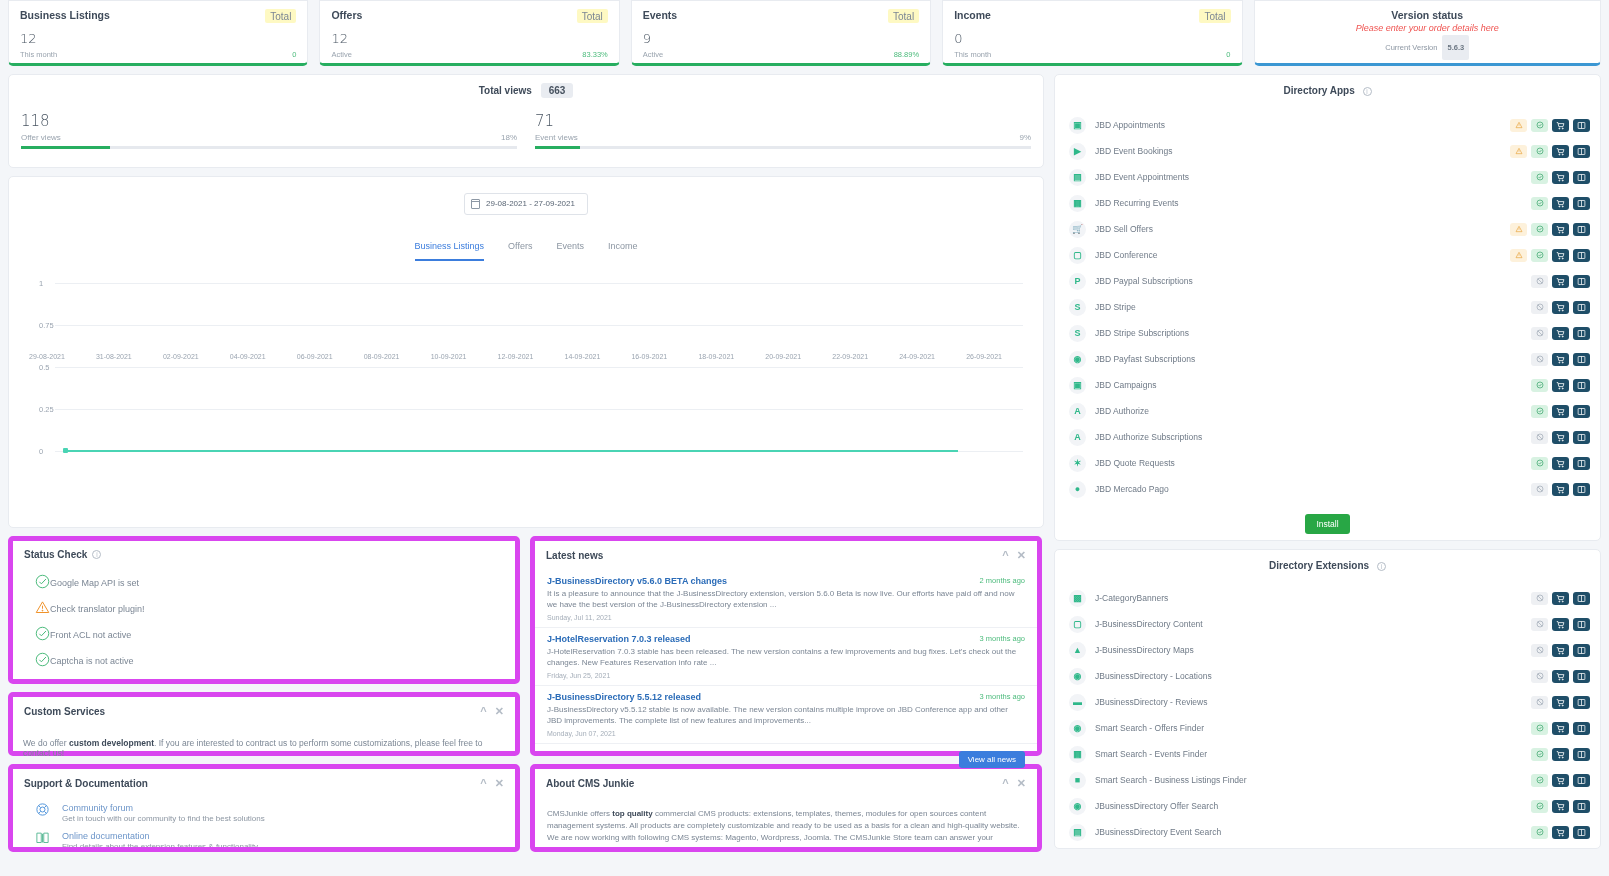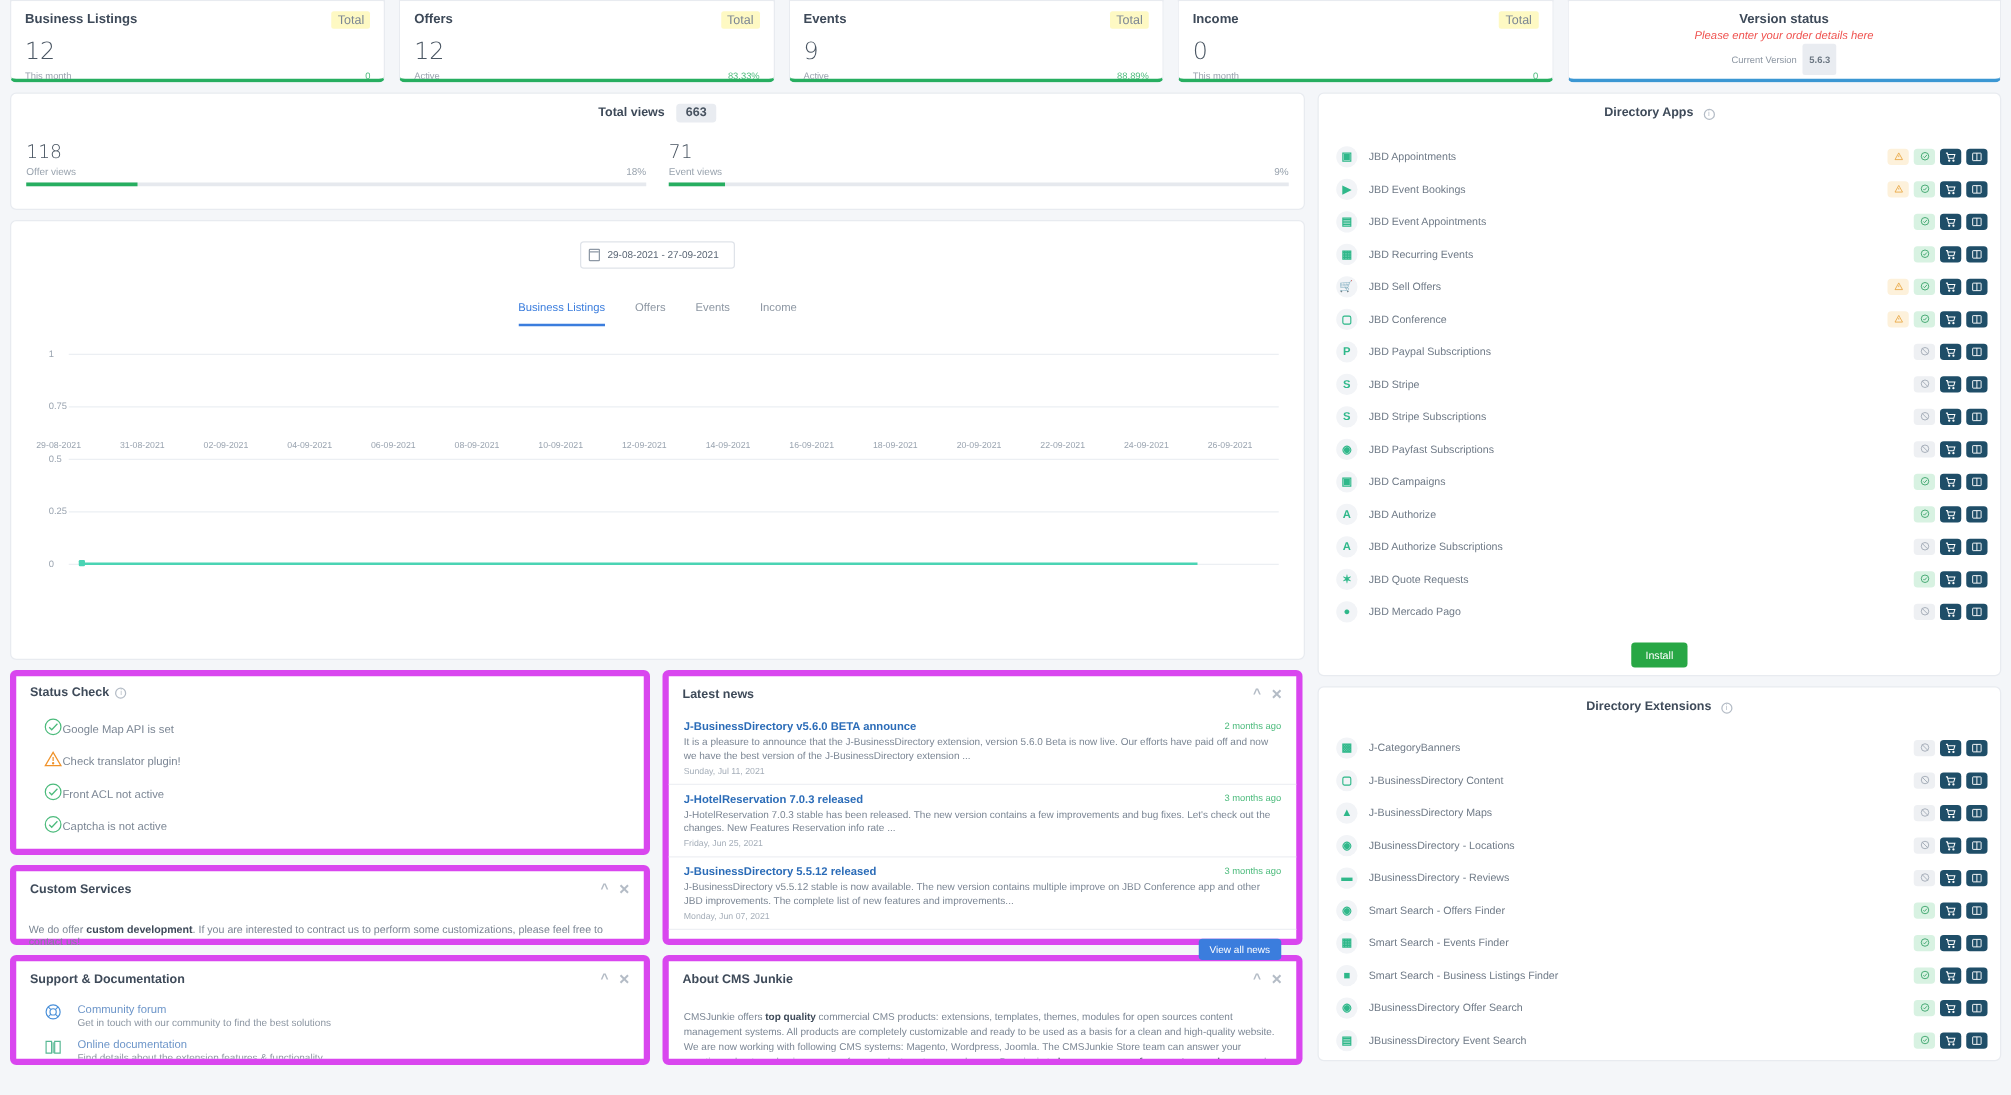--- a/index.html
+++ b/index.html
@@ -17,21 +17,21 @@
   
   #stat-row { display:flex; gap:11px; padding:0 8px; height:66px; }
   .stat-card {
     flex:1; background:#fff; border:1px solid #e8ebf0;
     border-bottom:3px solid #27ae60;
     border-radius:0 0 5px 5px; position:relative; padding:8px 11px 0 11px;
   }
   .stat-head { display:flex; justify-content:space-between; align-items:flex-start; }
   .stat-title { font-size:10.5px; color:#3e4a59; font-weight:bold; }
   .stat-badge { background:#fef9c3; color:#7b8694; font-size:10px; padding:1.5px 5px; border-radius:2px; }
-  .stat-value { font-size:19px; color:#495562; font-weight:300; line-height:1; margin-top:9px; font-family:"DejaVu Sans", sans-serif;}
+  .stat-value { font-size:13px; color:#495562; font-weight:300; line-height:1; margin-top:9px; font-family:"DejaVu Sans", sans-serif;}
   .stat-foot { display:flex; justify-content:space-between; margin-top:5px; font-size:7.5px; color:#99a3ae; }
   .stat-pct { color:#4cbb7c; }
 
   .version-card {
     flex:1.25; background:#fff; border:1px solid #e8ebf0; border-bottom:3px solid #3b97d3;
     border-radius:0 0 5px 5px; text-align:center; padding-top:8px;
   }
   .version-title { font-size:10.5px; font-weight:bold; color:#3e4a59; }
   .version-msg { color:#ef5350; font-size:9px; margin-top:2px;font-style:italic; }
   .version-cur { font-size:7.5px; color:#8c96a2; margin-top:10px; }
@@ -353,21 +353,21 @@
       <div style="width:512px;">
         <div class="panel" id="news-card">
           <div class="panel-head">
             <span>Latest news</span>
             <span class="sp"></span>
             <span class="hicon">^</span>
             <span class="hicon">✕</span>
           </div>
           <div id="news-list">
               <div class="news-item">
-                <div class="news-title">J-BusinessDirectory v5.6.0 BETA announce</div>
+                <div class="news-title">J-BusinessDirectory v5.6.0 BETA changes</div>
    <div class="news-ago">2 months ago</div>
    <div class="news-body">It is a pleasure to announce that the J-BusinessDirectory extension, version 5.6.0 Beta is now live. Our efforts have paid off and now we have the best version of the J-BusinessDirectory extension ...</div>
    <div class="news-date">Sunday, Jul 11, 2021</div>
               </div>
               <div class="news-item">
                 <div class="news-title">J-HotelReservation 7.0.3 released</div>
    <div class="news-ago">3 months ago</div>
    <div class="news-body">    J-HotelReservation 7.0.3 stable has been released. The new version contains a few improvements and bug fixes. Let's check out the changes.   New Features Reservation info rate ...</div>
    <div class="news-date">Friday, Jun 25, 2021</div>
               </div>

